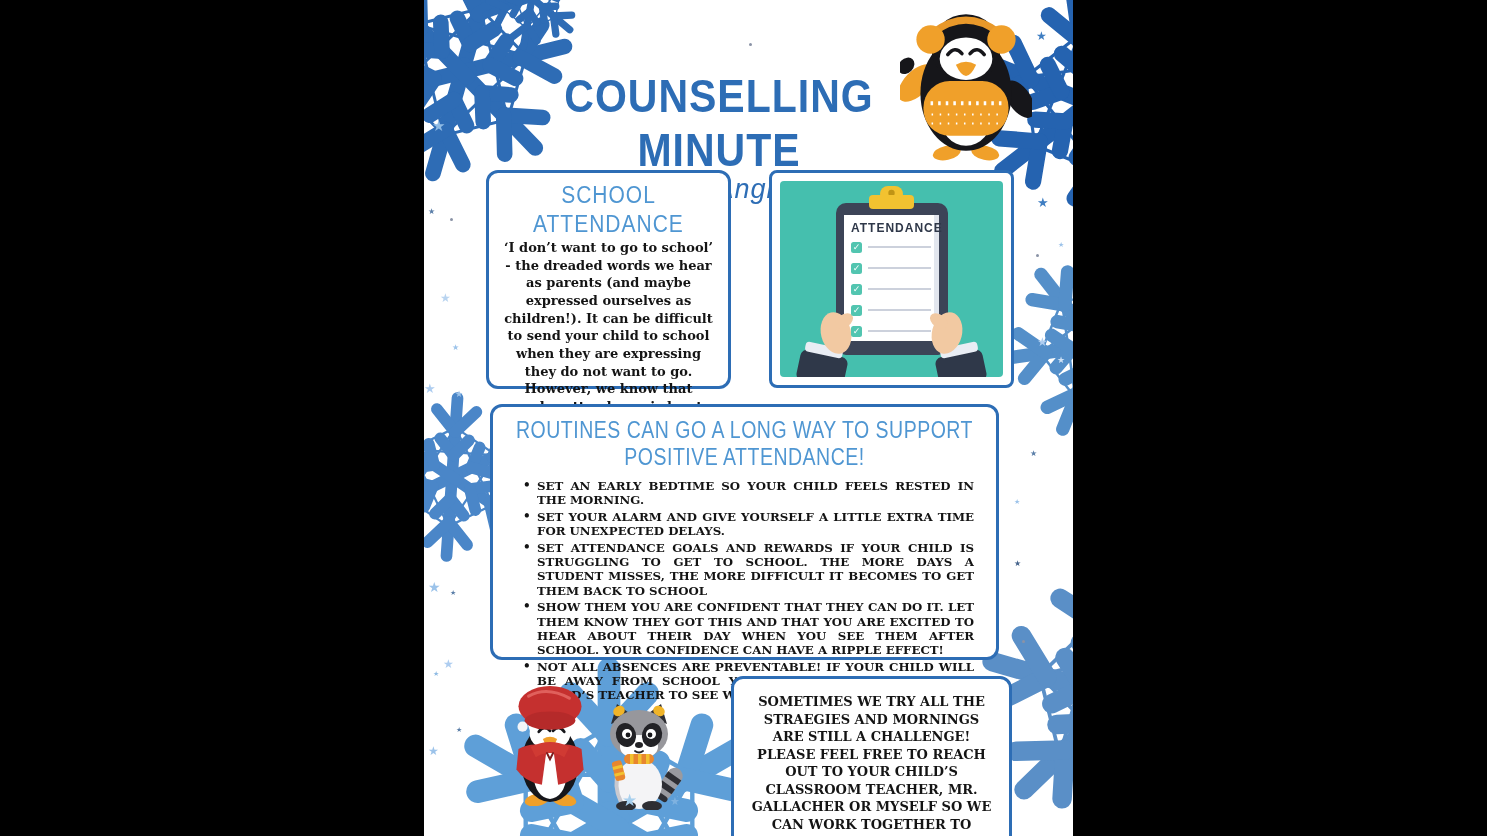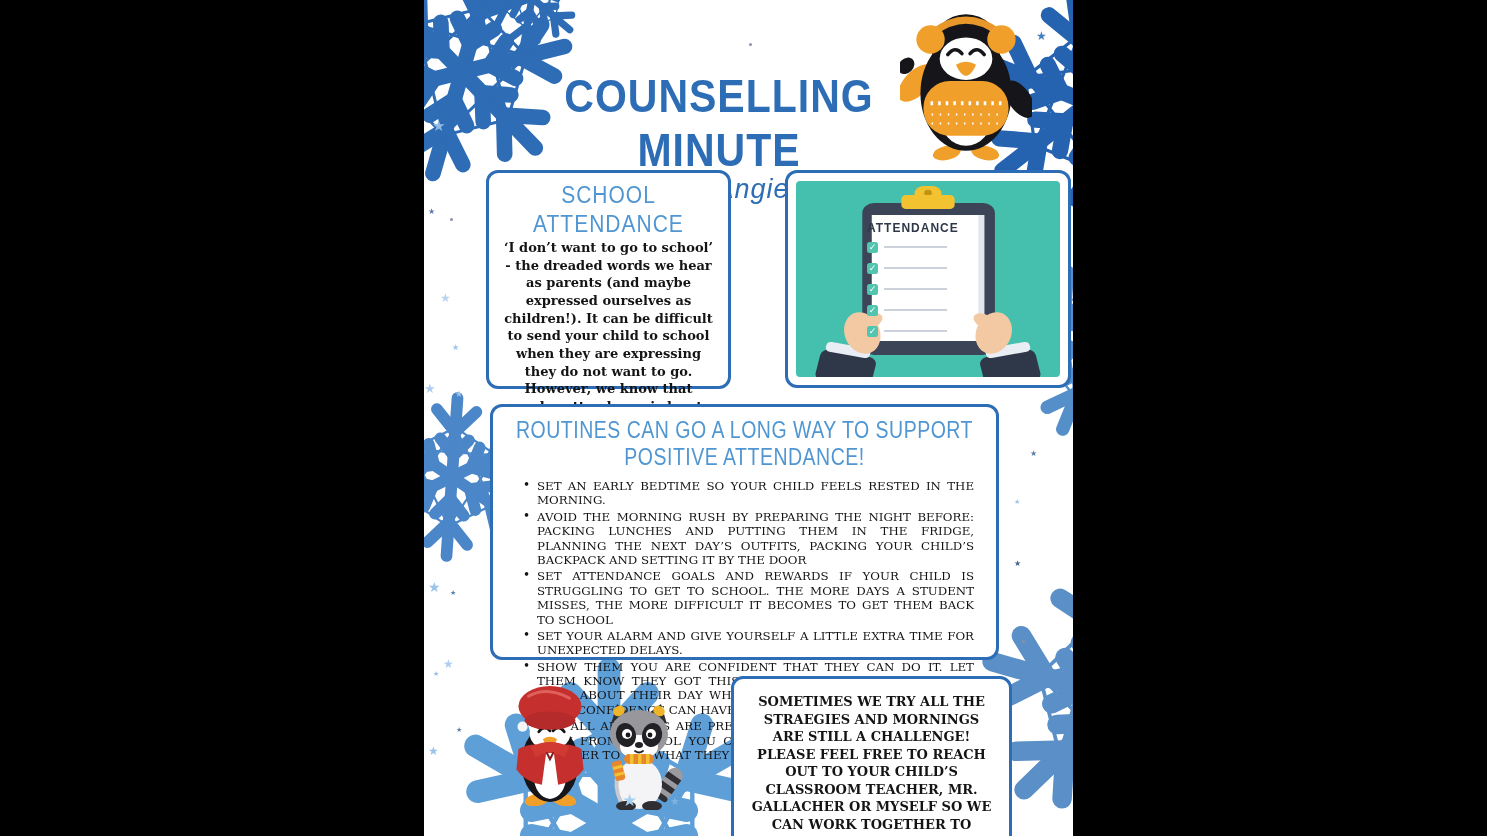--- a/index.html
+++ b/index.html
@@ -24,38 +24,38 @@
   
   .hd-box { position:absolute; background:#fff; border:3px solid #2d6db5; border-radius:12px; z-index:2; }
 
   .sa-box { left:62px; top:170px; width:245px; height:219px; padding:8px 13px; }
   .sa-heading { font-size:21px; font-weight:400; letter-spacing:1px; color:#4f96d2;
                 text-align:center; transform:scaleY(1.18); transform-origin:top center; }
   .sa-body { margin-top:10px; font-family:"DejaVu Serif", serif; font-weight:700;
              font-size:13px; line-height:1.36; text-align:center; color:#141414; }
 
   
-  .img-box { left:361px; top:170px; width:286px; height:218px; }
+  .img-box { left:345px; top:170px; width:245px; height:218px;border-radius:8px; }
   .teal-canvas { position:absolute; inset:8px; background:#45bfae; border-radius:4px; overflow:hidden; }
   .clip-svg { position:absolute; inset:0; width:100%; height:100%; }
   .paper-content { position:absolute; left:65px; top:38px; width:94px; height:120px; padding:2px 6px; }
   .attendance-label { text-align:center; font-size:12px; font-weight:800; letter-spacing:1px;
                       color:#2f3849; }
   .check-row { display:flex; align-items:center; height:18px; margin-top:3px; }
   .checkbox { width:11px; height:11px; background:#52c5b0; border-radius:2.5px; color:#fff;
               font-size:9px; line-height:11px; text-align:center; flex:0 0 auto; }
   .checkbox::before { content:"✓"; }
   .check-line { flex:1; height:2px; background:#ccd1dc; margin-left:6px; margin-right:2px; }
 
   
   .routines-box { left:66px; top:404px; width:509px; height:256px; padding:10px 16px 8px; }
   .routines-heading { font-size:19.5px; font-weight:400; letter-spacing:0.5px; color:#4f96d2;
                       text-align:center; transform:scaleY(1.18); transform-origin:top center; }
   .routines-list { margin-top:16px; list-style:none; padding:0 6px 0 12px;
-                   font-family:"DejaVu Serif", serif; font-weight:400; font-size:11.8px;
+                   font-family:"DejaVu Serif", serif; font-weight:700; font-size:11.8px;
                    line-height:1.22; color:#141414; text-align:justify; }
   .routines-list li { position:relative; padding-left:16px; margin-bottom:2px; }
   .routines-list li::before { content:"•"; position:absolute; left:2px; top:-1px; font-size:12px; }
 
   
   .closing-box { left:307px; top:676px; width:281px; height:178px; padding:14px 14px; }
   .closing-body { font-family:"DejaVu Serif", serif; font-weight:700; font-size:13px;
                   line-height:1.35; text-align:center; color:#141414; }
 
   
@@ -221,23 +221,22 @@
             </div>
             </div>
         </div>
       </div>
     </div>
 
     <div class="hd-box routines-box">
       <div class="routines-heading">ROUTINES CAN GO A LONG WAY TO SUPPORT POSITIVE ATTENDANCE!</div>
       <ul class="routines-list">
           <li>SET AN EARLY BEDTIME SO YOUR CHILD FEELS RESTED IN THE MORNING.</li>
-          <li>AVOID THE MORNING RUSH BY PREPARING THE NIGHT BEFORE: PACKING LUNCHES AND PUTTING THEM IN THE FRIDGE, PLANNING THE NEXT DAY’S OUTFITS, PACKING YOUR CHILD’S BACKPACK AND SETTING IT BY THE DOOR</li>
+          <li>SET YOUR ALARM AND GIVE YOURSELF A LITTLE EXTRA TIME FOR UNEXPECTED DELAYS.</li>
           <li>SET ATTENDANCE GOALS AND REWARDS IF YOUR CHILD IS STRUGGLING TO GET TO SCHOOL. THE MORE DAYS A STUDENT MISSES, THE MORE DIFFICULT IT BECOMES TO GET THEM BACK TO SCHOOL</li>
-          <li>SET YOUR ALARM AND GIVE YOURSELF A LITTLE EXTRA TIME FOR UNEXPECTED DELAYS.</li>
           <li>SHOW THEM YOU ARE CONFIDENT THAT THEY CAN DO IT. LET THEM KNOW THEY GOT THIS AND THAT YOU ARE EXCITED TO HEAR ABOUT THEIR DAY WHEN YOU SEE THEM AFTER SCHOOL. YOUR CONFIDENCE CAN HAVE A RIPPLE EFFECT!</li>
           <li>NOT ALL ABSENCES ARE PREVENTABLE! IF YOUR CHILD WILL BE AWAY FROM SCHOOL YOU CAN CHECK IN WITH YOUR CHILD’S TEACHER TO SEE WHAT THEY HAVE MISSED.</li>
         </ul>
     </div>
 
     <svg class="critter" style="left:84px; top:686px; width:84px; height:120px;" viewBox="0 0 82 118">
       <ellipse cx="28" cy="112" rx="12" ry="6" fill="#f0a02a" transform="rotate(-10 28 112)"></ellipse>
       <ellipse cx="55" cy="112" rx="12" ry="6" fill="#f0a02a" transform="rotate(10 55 112)"></ellipse>
       <ellipse cx="41" cy="76" rx="28" ry="38" fill="#16161a"></ellipse>
       <ellipse cx="41" cy="88" rx="16" ry="23" fill="#ffffff"></ellipse>

